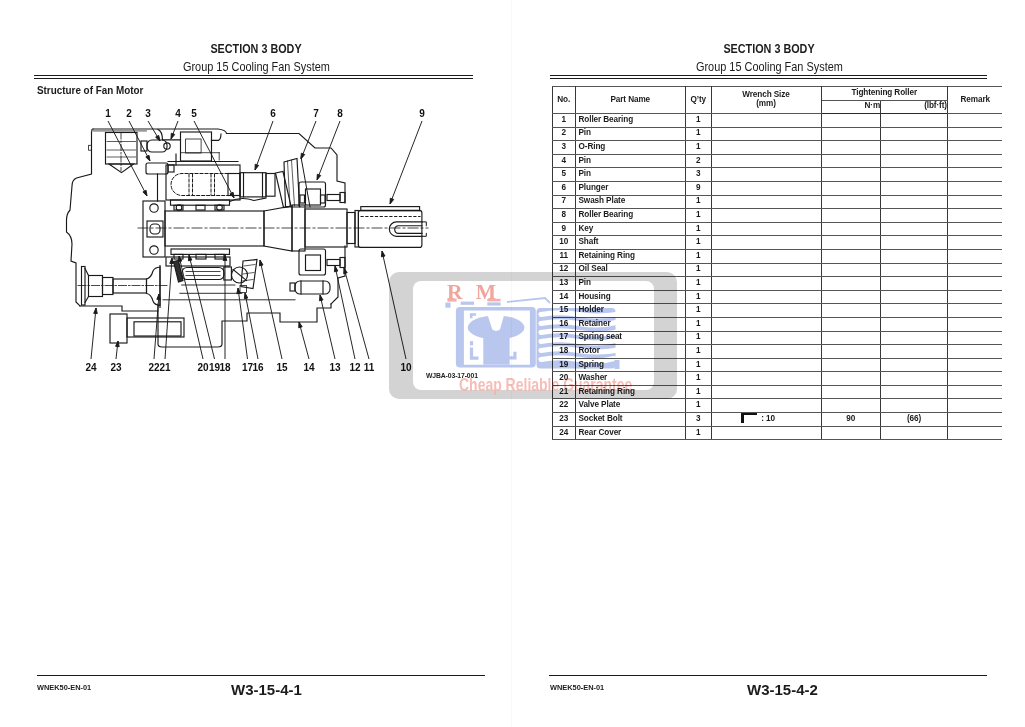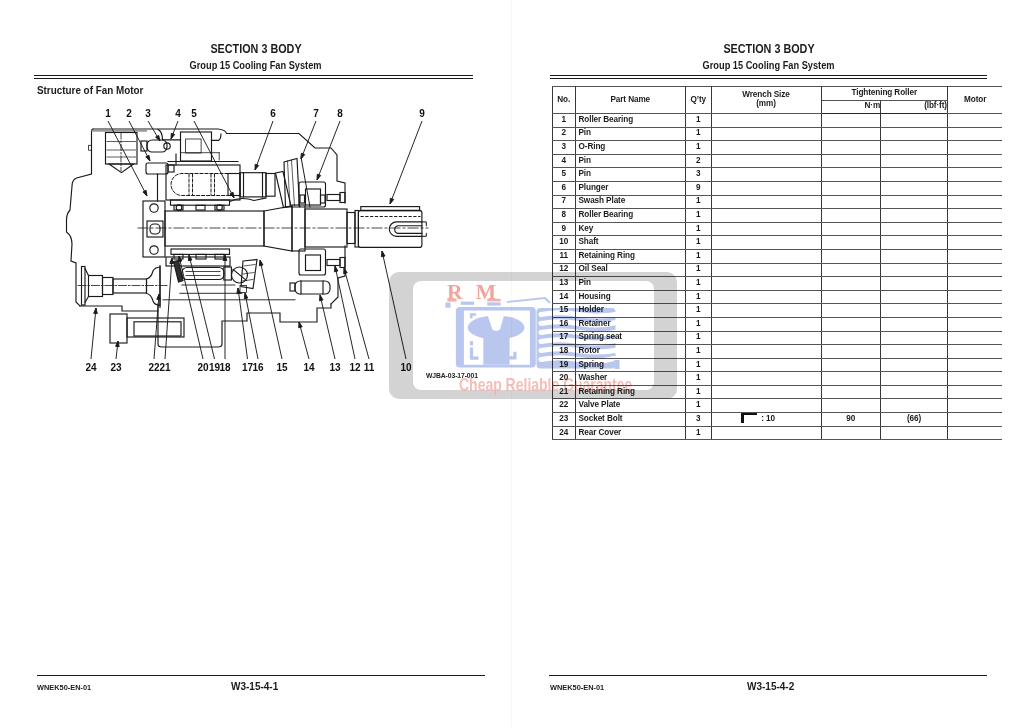--- a/index.html
+++ b/index.html
@@ -1,27 +1,27 @@
 <!DOCTYPE html>
 <html><head>
 <meta charset="utf-8">
 <style>
   html,body{margin:0;padding:0;background:#fff;}
   #page{position:relative;width:1025px;height:727px;background:#ffffff;overflow:hidden;
         font-family:"Liberation Sans",sans-serif;color:#1a1a1a;}
   .abs{position:absolute;}
   .h1{font-size:13.5px;font-weight:bold;letter-spacing:0px;color:#1b1b1b;}
-  .h2{font-size:11px;font-weight:bold;color:#1b1b1b;}
+  .h2{font-size:13px;font-weight:normal;color:#1b1b1b;}
   .rule2{position:absolute;height:1.1px;background:#1b1b1b;}
   .cond1{display:inline-block;transform:scaleX(0.80);transform-origin:center;}
   .cond2{display:inline-block;transform:scaleX(0.84);transform-origin:center;}
   .sec{font-size:10.5px;font-weight:bold;color:#1b1b1b;}
   .ftline{position:absolute;height:1.2px;background:#1b1b1b;}
   .ftsm{font-size:7.4px;font-weight:bold;color:#1b1b1b;}
-  .ftbig{font-size:10px;font-weight:bold;color:#1b1b1b;}
+  .ftbig{font-size:15px;font-weight:bold;color:#1b1b1b;}
 
   
   #ptable{position:absolute;left:552px;top:86px;border-collapse:collapse;table-layout:fixed;}
   #ptable{border-top:1.5px solid #161616;border-left:1.3px solid #161616;border-bottom:1.5px solid #161616;}
   #ptable td{border-top:0.9px solid #555;border-bottom:0.9px solid #555;border-left:1.1px solid #383838;border-right:1.1px solid #383838;font-size:8.2px;font-weight:bold;color:#1b1b1b;letter-spacing:-0.1px;
              padding:0;vertical-align:middle;line-height:1.08;}
   #ptable td.noR{border-right:none;}
   .cC{text-align:center;}
   #ptable tr.subhead td{border-bottom:1.2px solid #2a2a2a;padding-left:43px;}
   #ptable tr:nth-child(2) td{border-bottom:1.2px solid #2a2a2a;}
@@ -253,21 +253,21 @@
         <col style="width:56.5px">
         <col style="width:55px">
     </colgroup>
     <tbody>
         <tr style="height:13.5px">
       <td class="cC" rowspan="2">No.</td>
       <td class="cC" rowspan="2">Part Name</td>
       <td class="cC" rowspan="2">Q’ty</td>
       <td class="cC" rowspan="2">Wrench Size<br>(mm)</td>
       <td class="cC" colspan="2">Tightening Roller</td>
-      <td class="cC noR" rowspan="2">Motor</td>
+      <td class="cC noR" rowspan="2">Remark</td>
     </tr>
     <tr style="height:13.5px" class="subhead">
       <td class="cC">N·m</td>
       <td class="cC">(lbf·ft)</td>
     </tr>
     <tr style="height:13.6px">
           <td class="cC">1</td>
           <td class="cL">Roller Bearing</td>
           <td class="cC">1</td>
           <td class="cC">&nbsp;</td>

